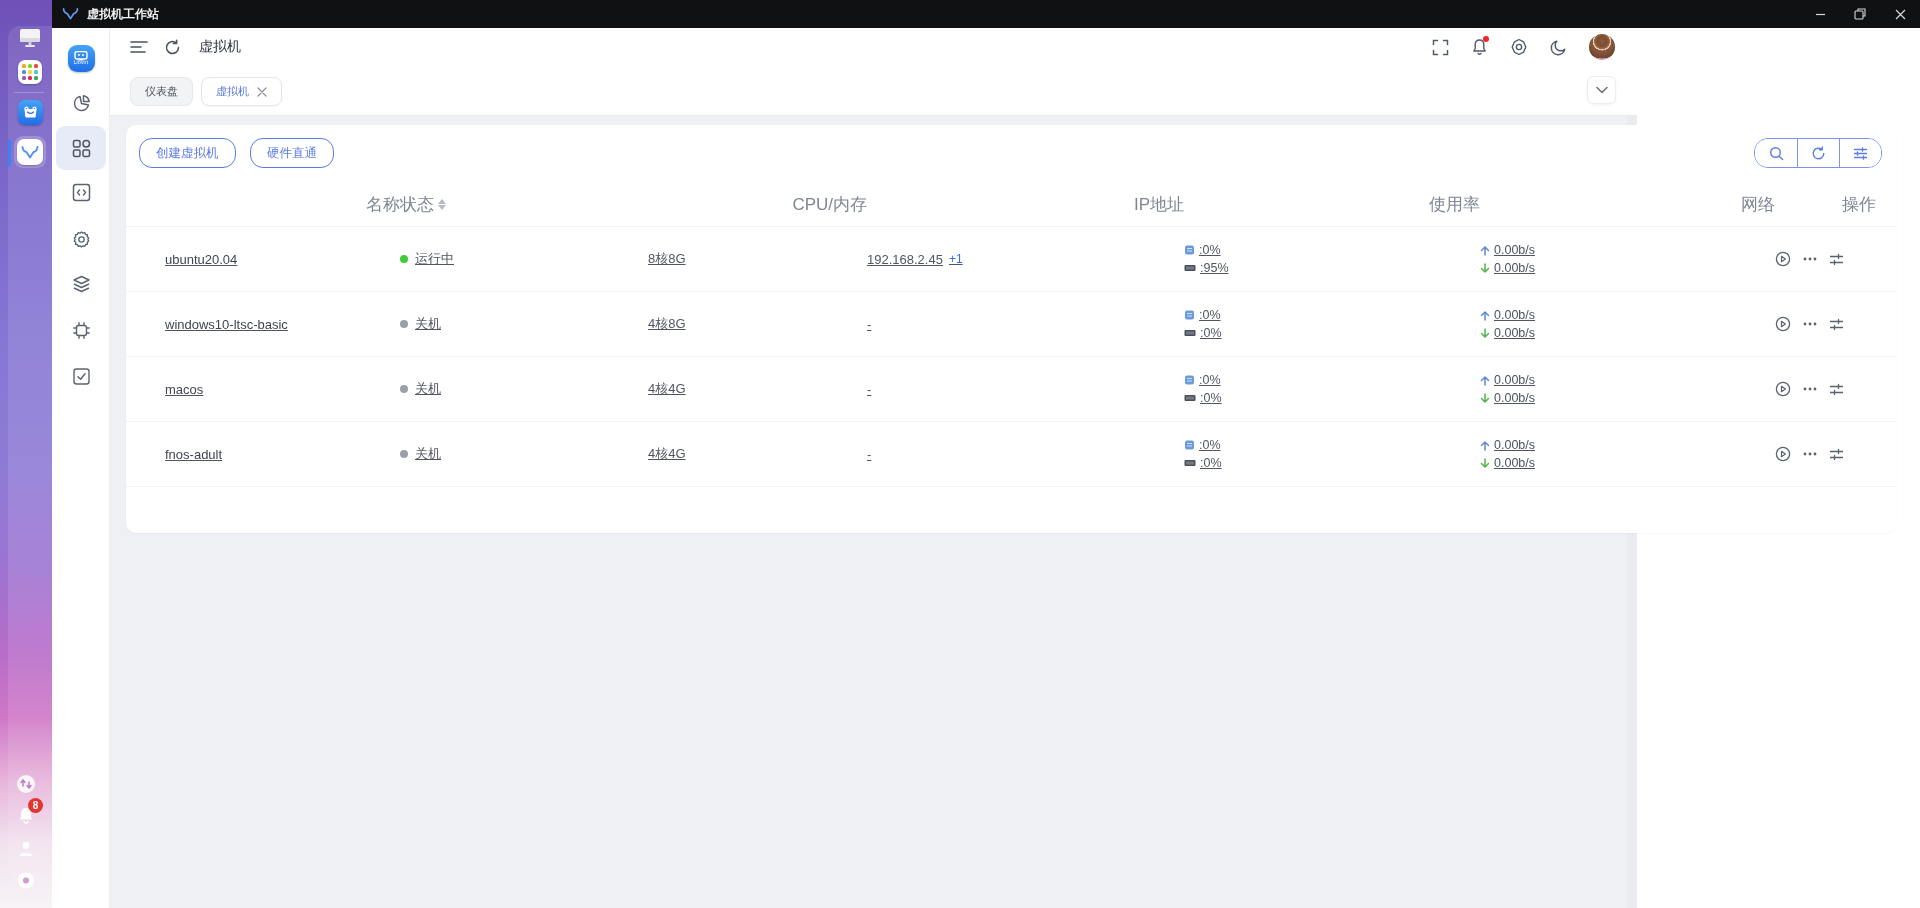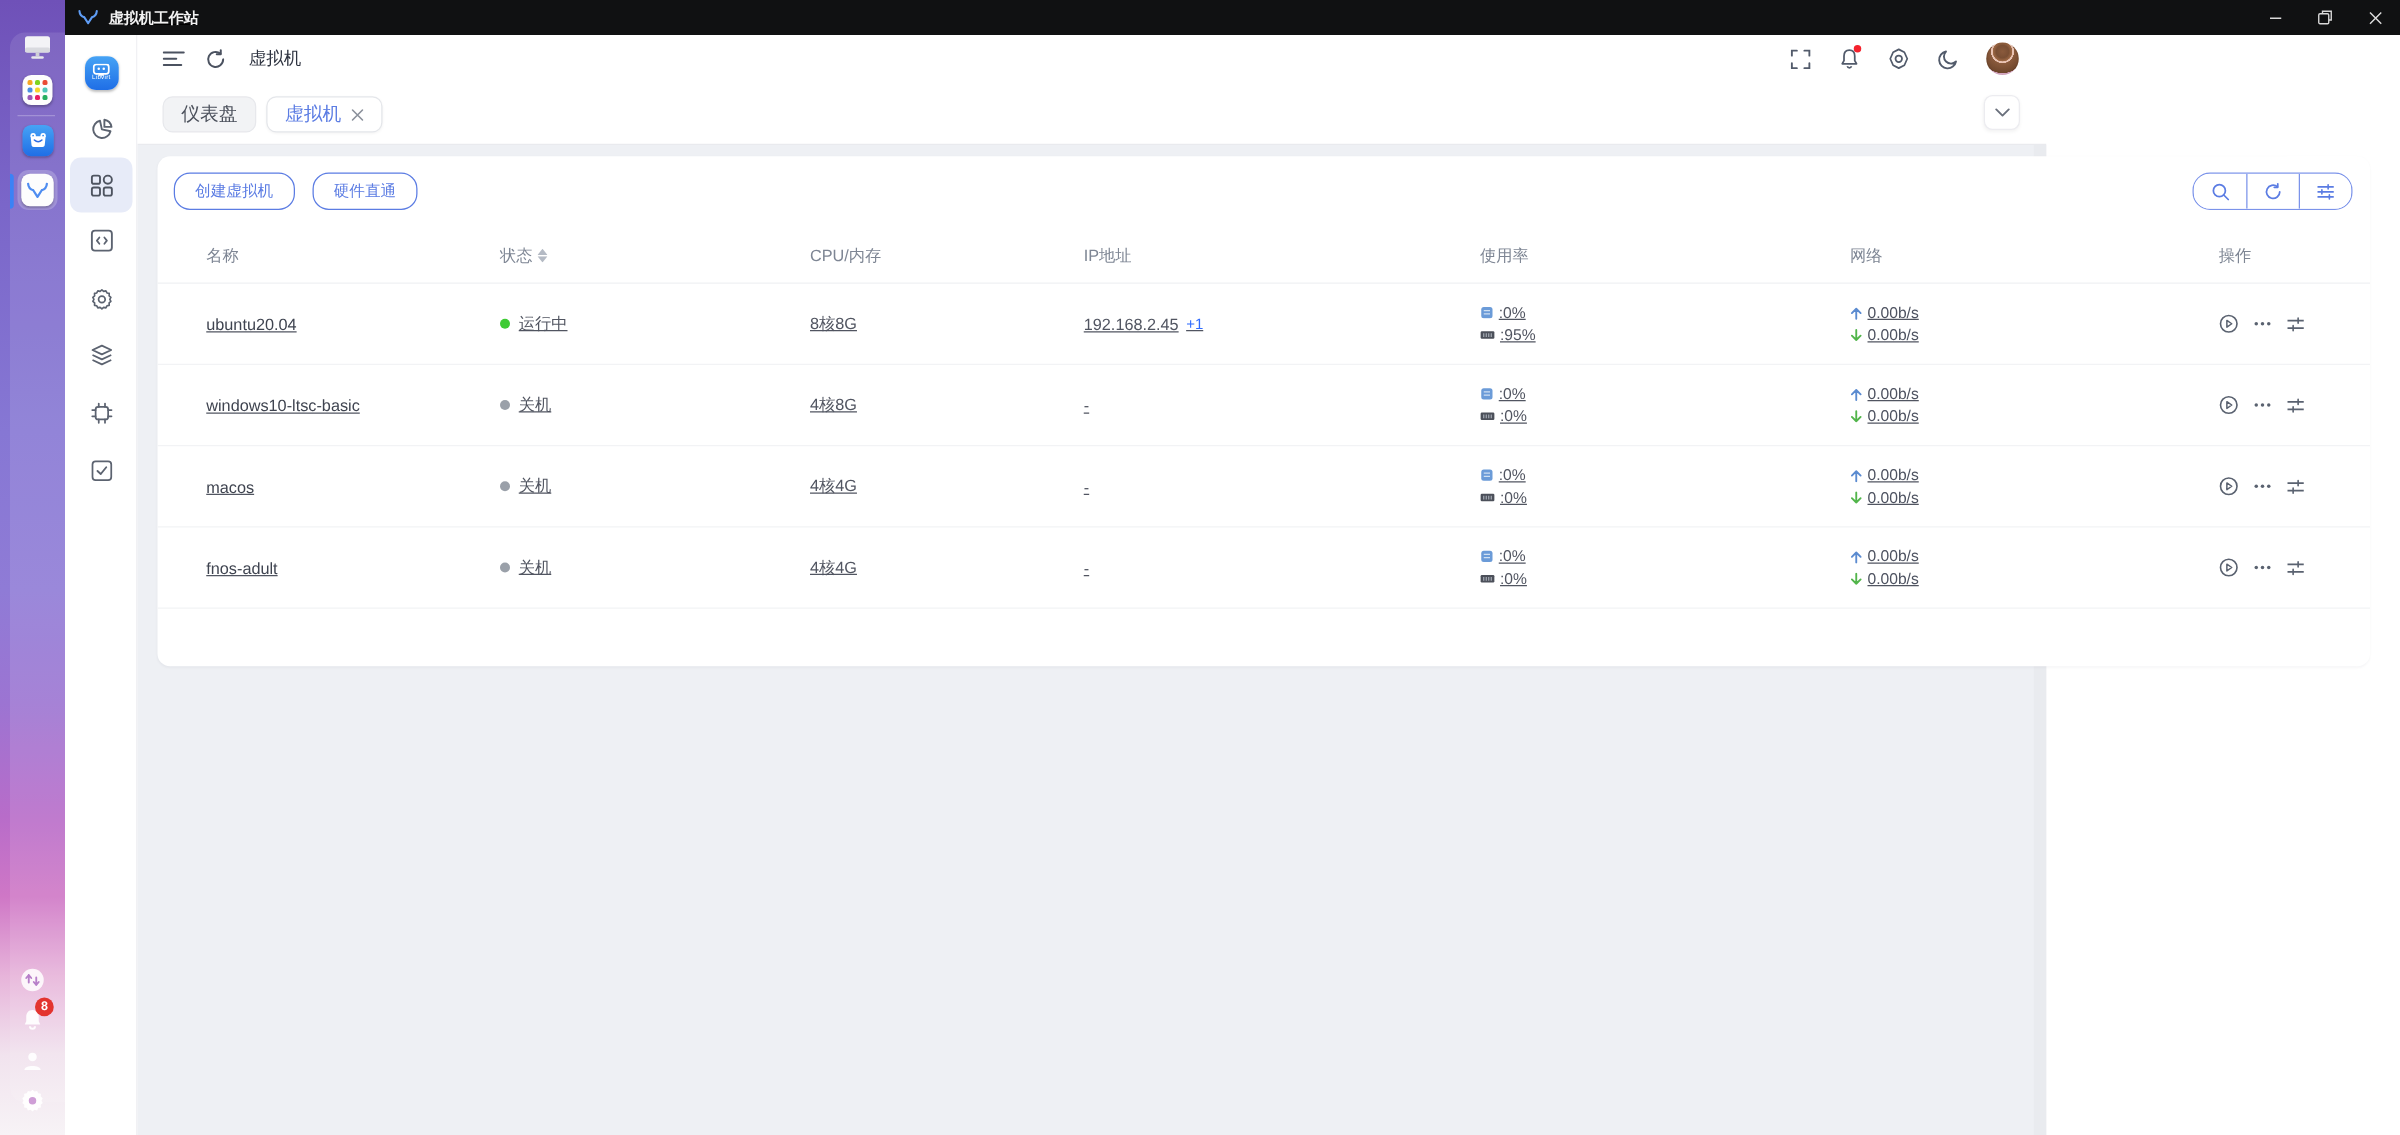--- a/index.html
+++ b/index.html
@@ -45,41 +45,41 @@
   .hd-title { font-size:14px; color:#2e3340; margin-left:2px; }
   .hd-right { position:absolute; right:22px; top:0; height:38px; display:flex; align-items:center; gap:22px; color:#525b6b; }
   .hd-icon { cursor:pointer; position:relative; display:flex; }
   .bell-dot { position:absolute; right:-1px; top:-2px; width:6px; height:6px; border-radius:50%; background:#f5222d; }
   .avatar { width:26px; height:26px; border-radius:50%; cursor:pointer;
     background:radial-gradient(circle at 50% 28%,#8a5a3c 0%,#7a4f34 22%,#a06a45 34%,#e8c2b2 35%,#e8c2b2 40%,#8a5a3c 41%,#6e462c 75%,#d9a9c4 76%,#e5bcd3 100%);
     box-shadow:inset 0 0 0 1px rgba(0,0,0,.06); }
 
   .tabbar { position:absolute; left:0; top:38px; width:100%; height:50px; background:#fff; border-bottom:1px solid #e9eaee; }
   .tabs { position:absolute; left:20px; top:11px; display:flex; gap:8px; }
-  .tab { height:29px; display:flex; align-items:center; gap:8px; padding:0 14px; border-radius:8px; font-size:15px; cursor:pointer; }
+  .tab { height:29px; display:flex; align-items:center; gap:8px; padding:0 14px; border-radius:8px; font-size:11px; cursor:pointer; }
   .tab.inactive { background:#f2f3f5; border:1px solid #e7e8ec; color:#4c515c; }
   .tab.activetab { background:#fff; border:1px solid #e4e6ea; color:#5b7ce3; box-shadow:0 1px 2px rgba(0,0,0,.04); }
   .tab-close { display:flex; color:#8b919c; cursor:pointer; }
   .tab-collapse { position:absolute; right:21px; top:10px; width:29px; height:28px; background:#fff; border:1px solid #ececf0;
     border-radius:7px; display:flex; align-items:center; justify-content:center; color:#6a707c; cursor:pointer; box-shadow:0 1px 3px rgba(0,0,0,.05); }
 
   .content { position:absolute; left:0; top:88px; width:100%; height:792px; background:#eef0f4;padding-left:32px; }
   .scroll-track { position:absolute; right:0; top:0; width:10px; height:100%; background:#e9ebef; }
 
   .card { position:absolute; left:16px; top:9px; width:1770px; height:408px; background:#fff; border-radius:10px; box-shadow:0 1px 2px rgba(17,24,39,.04); }
   .toolbar { position:absolute; left:13px; top:13px; right:14px; height:30px; }
   .btn-outline { display:inline-flex; align-items:center; justify-content:center; height:30px; padding:0 16px; margin-right:10px;
     border:1px solid #5b7ce3; color:#5b7ce3; font-size:12.5px; border-radius:13px; background:#fff; cursor:pointer; }
   .seg-group { position:absolute; right:0; top:0; height:30px; display:flex; border:1px solid #7b93ea; border-radius:14px; overflow:hidden; }
   .seg-btn { width:42px; height:28px; display:flex; align-items:center; justify-content:center; color:#5b7ce3; cursor:pointer; background:#fff; }
   .seg-btn + .seg-btn { border-left:1px solid #7b93ea; }
 
   .tbl { position:absolute; left:0; top:58px; width:100%; }
   .tr { display:grid; grid-template-columns:235px 248px 219px 317px 296px 295px 1fr; align-items:center; padding:0 20px 0 39px; }
-  .tr.head { height:44px; color:#7e8694; font-size:13px; border-bottom:1px solid #f0f1f3; }
+  .tr.head { height:44px; color:#7e8694; font-size:17px; border-bottom:1px solid #f0f1f3;text-align:right; }
   .tr.row { height:65px; border-bottom:1px solid #f2f3f5; font-size:13px; color:#515561;text-decoration:underline; }
   .cell-name { color:#3f4450; }
   .st { display:flex; align-items:center; gap:7px; }
   .dot { width:8px; height:8px; border-radius:50%; }
   .dot.running { background:#3ecb34; }
   .dot.stopped { background:#9aa0a9; }
   .head-status { display:flex; align-items:center; gap:4px; }
   .sorter { display:flex; flex-direction:column; gap:1px; cursor:pointer; }
   .ip-cell { display:flex; gap:6px; align-items:center; }
   .ip-extra { color:#2f6bff; font-size:12px; cursor:pointer; }

